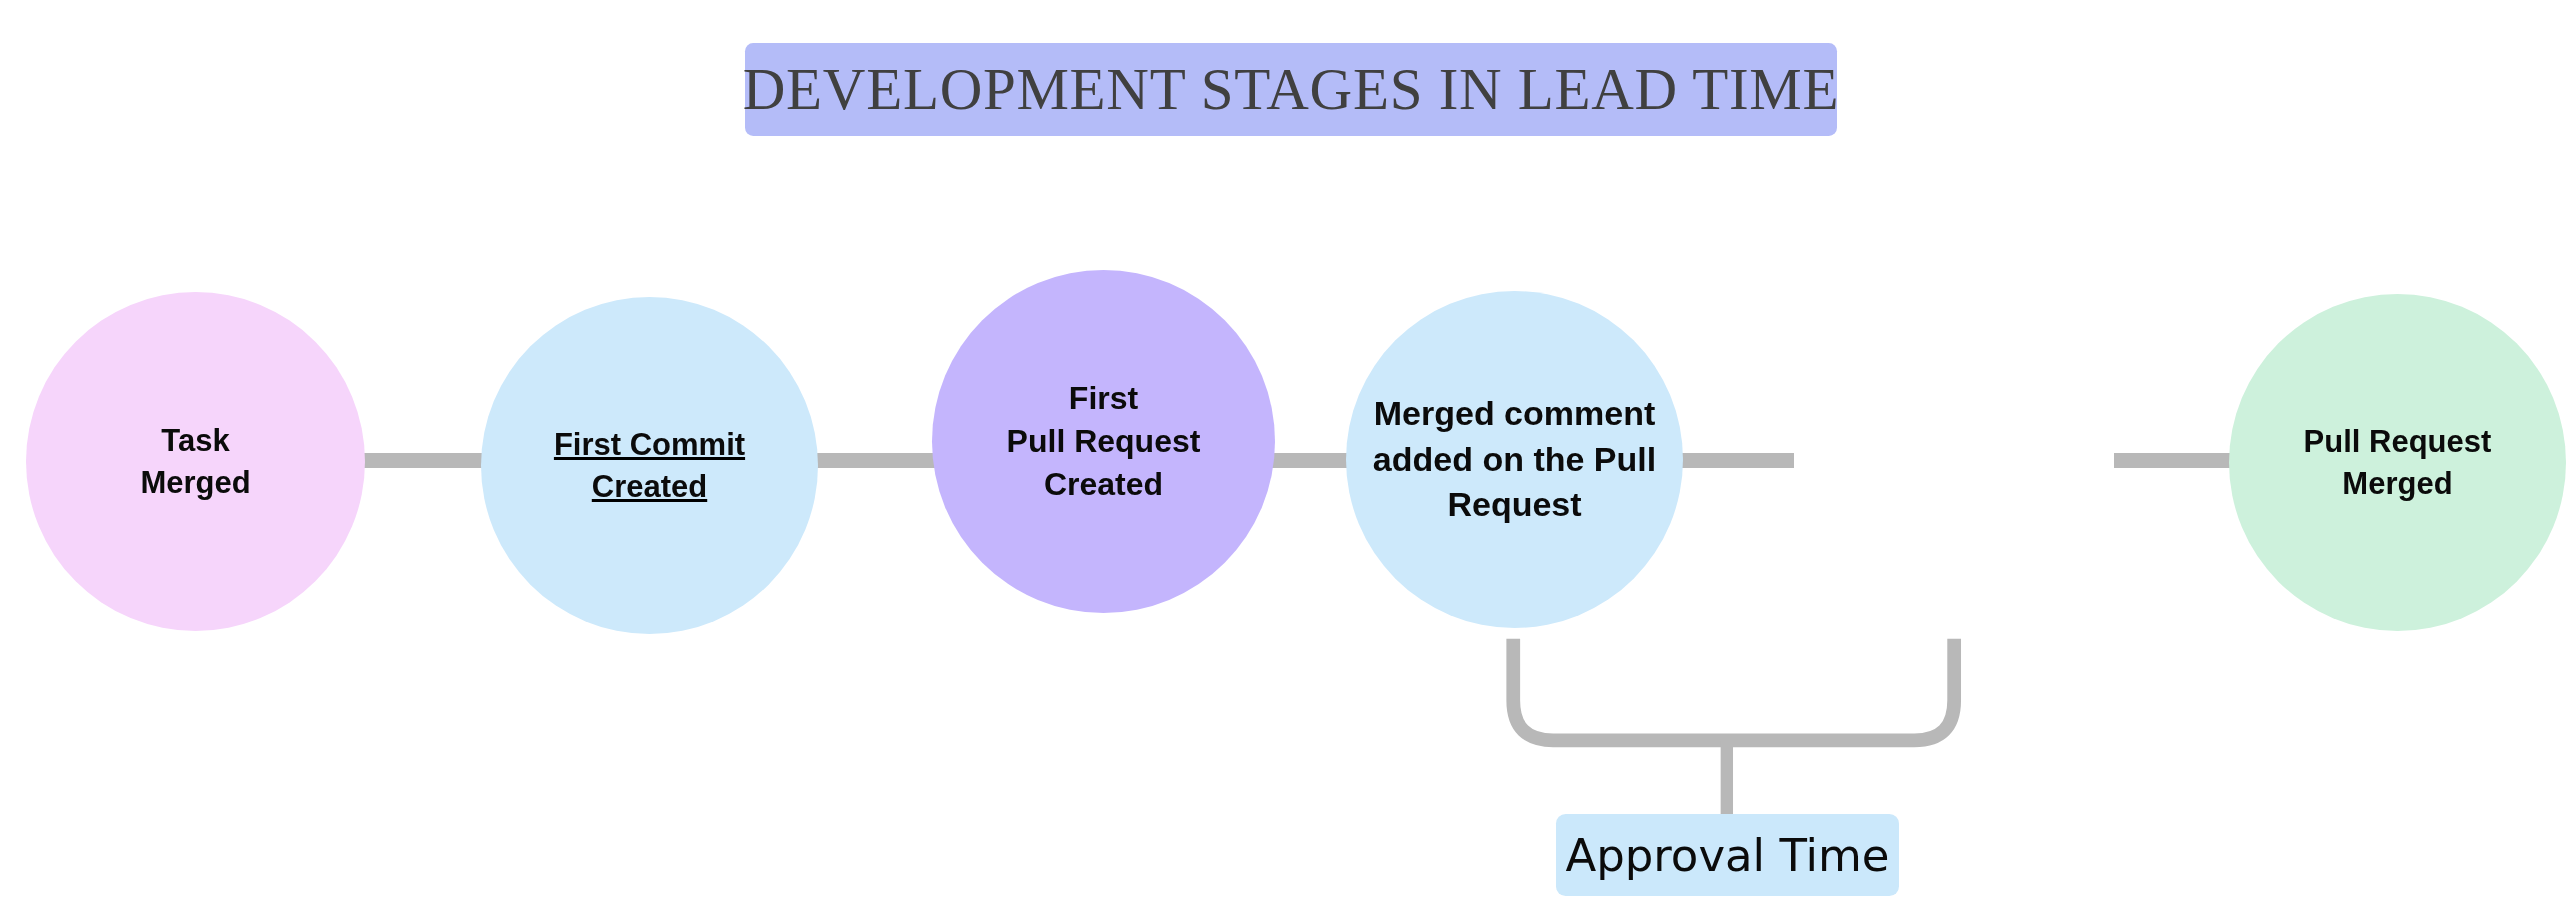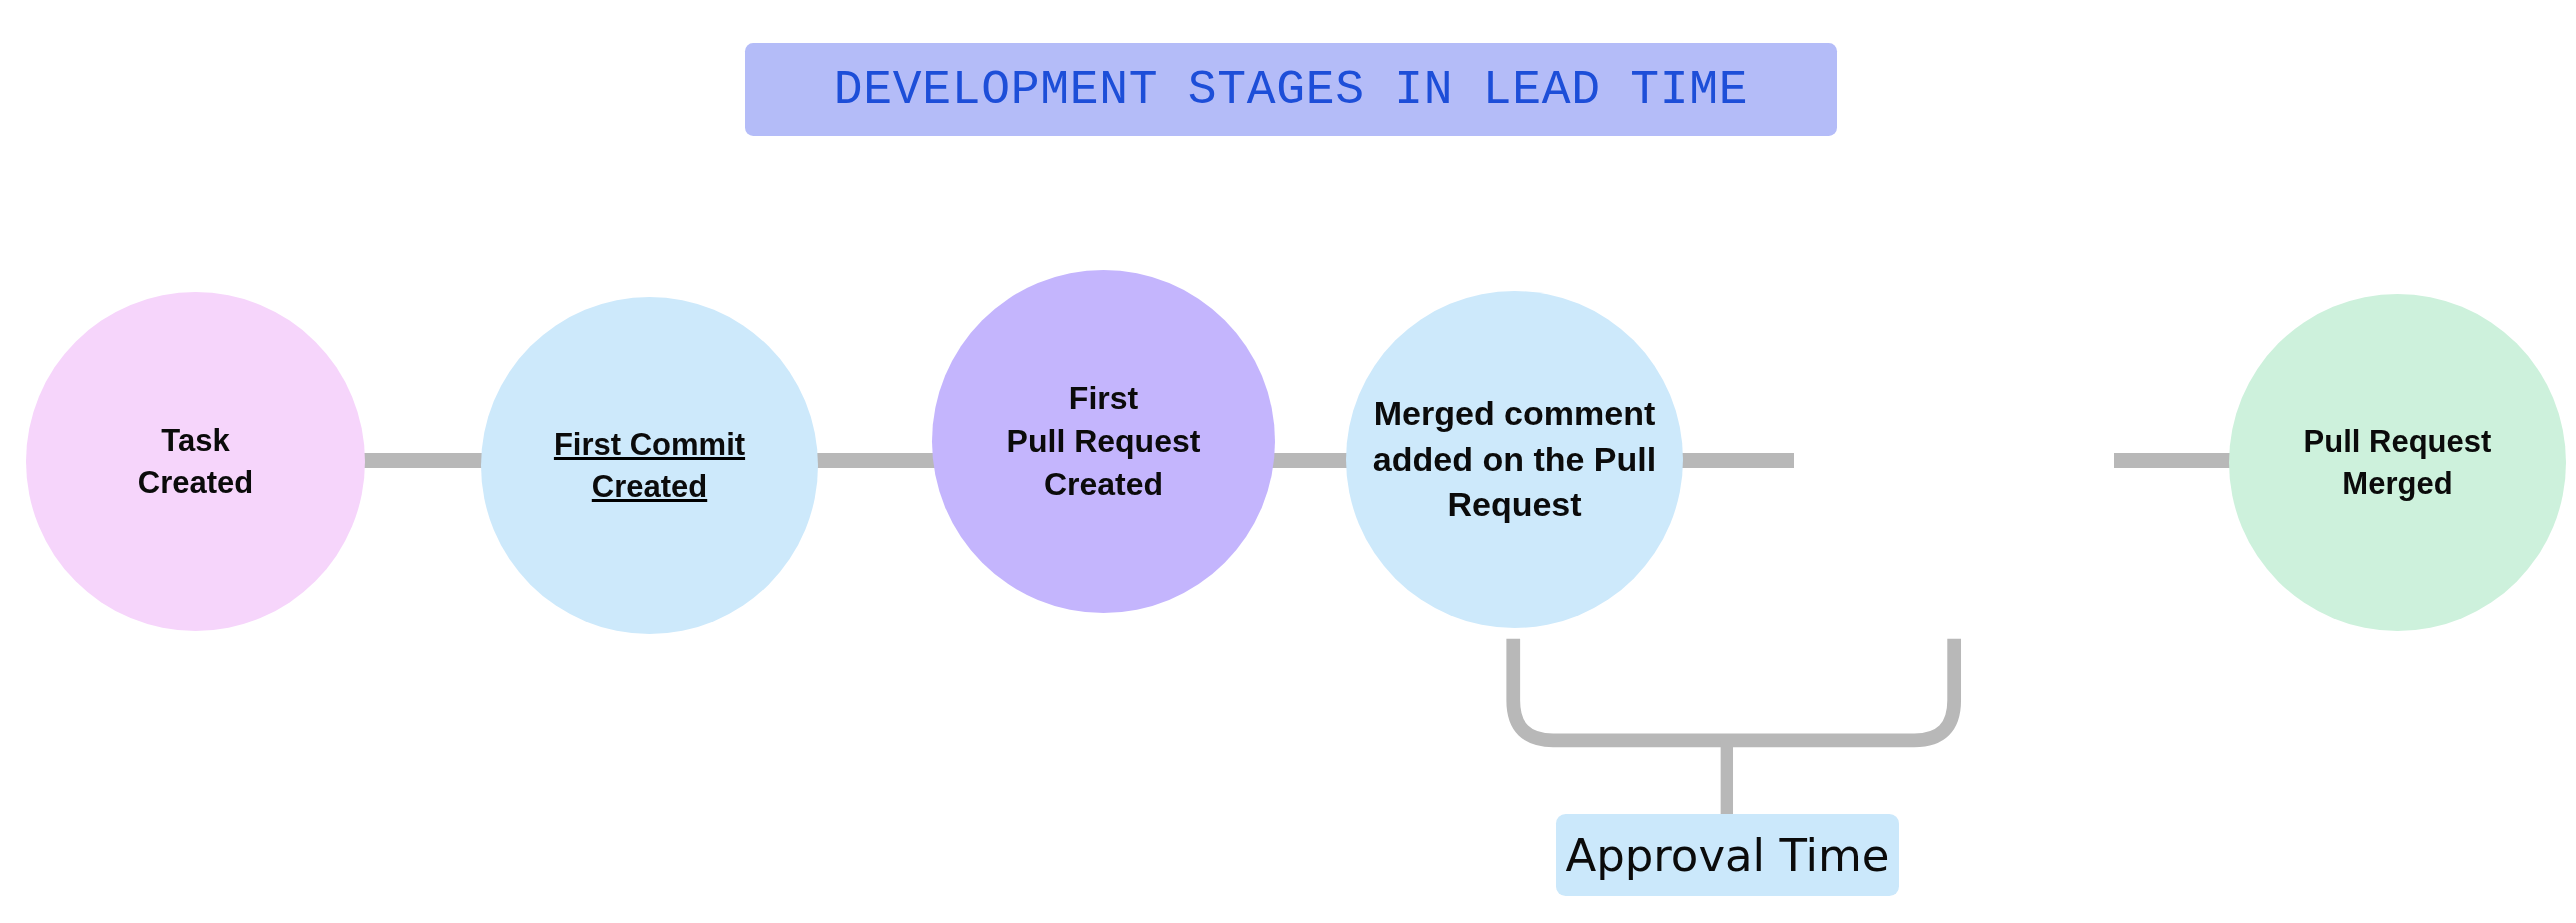--- a/index.html
+++ b/index.html
@@ -29,25 +29,25 @@
     width: 1092px;
     height: 93px;
     background: #b4bcf8;
     border-radius: 8.2px;
     display: flex;
     align-items: center;
     justify-content: center;
     box-sizing: border-box;
   }
   .title-text {
-    font-family: Liberation Mono, monospace;
-    font-size: 48px;
+    font-family: Liberation Serif, serif;
+    font-size: 59px;
     font-weight: 400;
     letter-spacing: 0.7px;
-    color: #1d4ed8;
+    color: #404040;
     white-space: nowrap;
     line-height: 1;
   }
 
   
   .connector {
     position: absolute;
     height: 15px;
     background: #b8b8b8;
     top: 453px;
@@ -127,21 +127,21 @@
   <div class="connector" style="left:1674px; width:120px;"></div>
   <div class="connector" style="left:2114px; width:120px;"></div>
 
   <svg id="bracket" viewBox="0 0 3750 1344" xmlns="http://www.w3.org/2000/svg">
     <path d="M 2203 930 L 2203 1020 Q 2203 1078 2261 1078 L 2787 1078 Q 2845 1078 2845 1020 L 2845 930" fill="none" stroke="#b8b8b8" stroke-width="20" stroke-linecap="butt"></path>
     <path d="M 2514 1078 L 2514 1190" fill="none" stroke="#b8b8b8" stroke-width="18" stroke-linecap="butt"></path>
   </svg>
 
   <div class="stage size-sm" style="left:26px; top:292px; width:339px; height:339px; background:#f6d5fb;">
     <div class="stage-label">Task
-Created</div>
+Merged</div>
   </div>
 
   <div class="stage size-sm" style="left:481px; top:297px; width:337px; height:337px; background:#cde9fb;text-decoration:underline;">
     <div class="stage-label">First Commit
 Created</div>
   </div>
 
   <div class="stage size-md" style="left:932px; top:270px; width:343px; height:343px; background:#c4b5fd;">
     <div class="stage-label">First
 Pull Request

